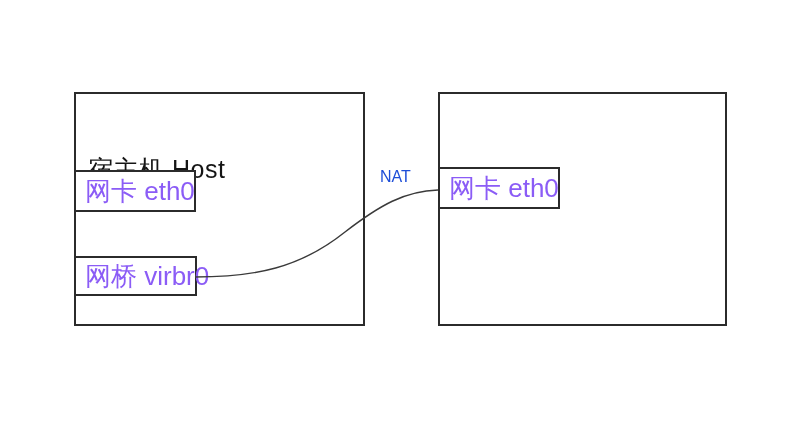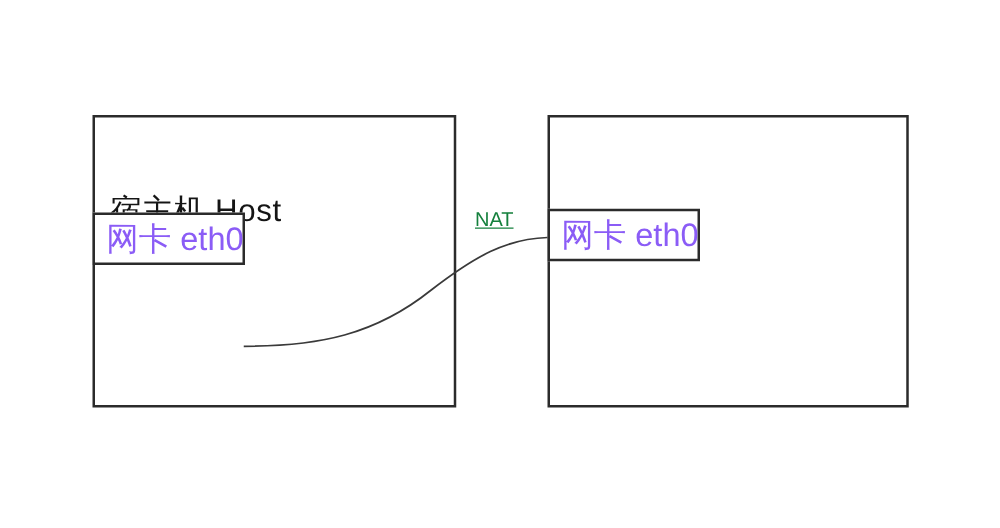--- a/index.html
+++ b/index.html
@@ -104,36 +104,38 @@
     pointer-events: none;
   }
 
   #nat-label {
     position: absolute;
     left: 380px;
     top: 167px;
     font-size: 16px;
     line-height: 19px;
     white-space: nowrap;
-    color: #15803d;
-    text-decoration: underline;
+    color: #1d4ed8;
   }
 </style>
 </head>
 <body>
 
 <div id="diagram-canvas">
 
   <div class="container-box" id="host-box">
     <div class="container-title">宿主机 Host</div>
 
     <div class="component-box" id="host-nic-box">
       <span class="component-label">网卡 eth0</span>
     </div>
 
+    <div class="component-box" id="host-bridge-box">
+      <span class="component-label">网桥 virbr0</span>
+    </div>
   </div>
 
   <div class="container-box" id="vm-box">
 
     <div class="component-box" id="vm-nic-box">
       <span class="component-label">网卡 eth0</span>
     </div>
   </div>
 
   <svg id="connector-layer" viewBox="0 0 800 422">

